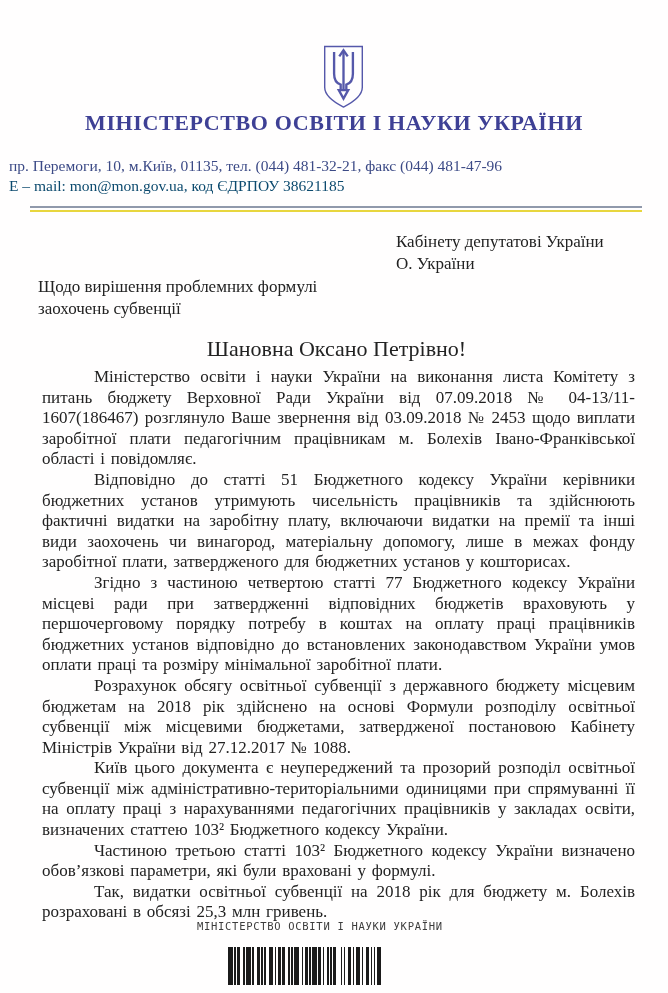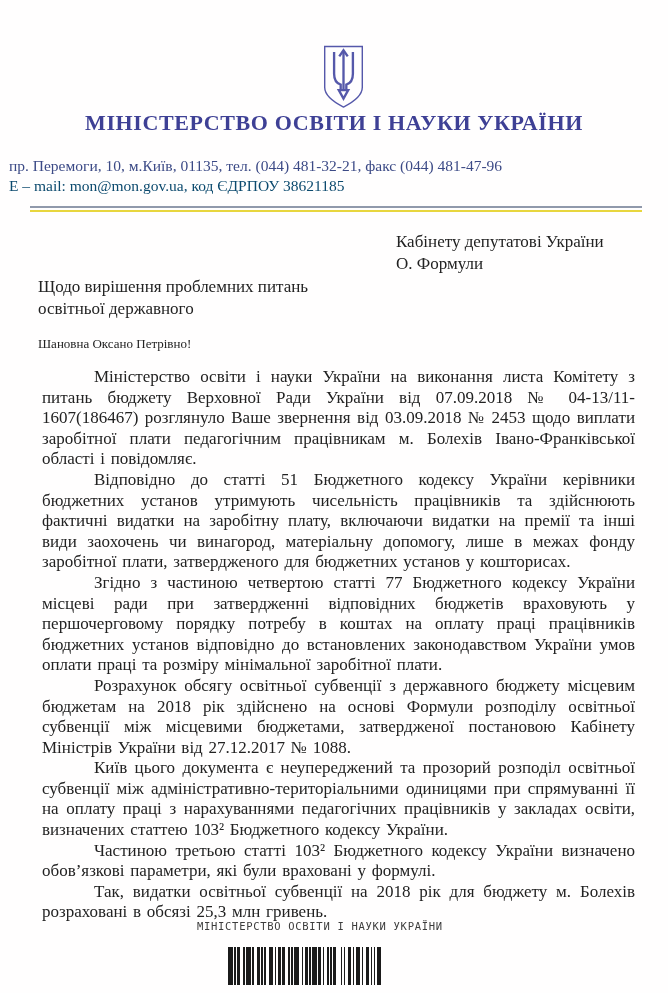--- a/index.html
+++ b/index.html
@@ -15,21 +15,21 @@
     text-align:center; font-size:22px; font-weight:bold; letter-spacing:0.6px;
   }
   .addr { position:absolute; left:0; width:100%; text-align:left; font-size:15.5px;padding-left:9px; }
   .addr-1 { top:157px; }
   .addr-2 { top:177px; }
   .sep { position:absolute; top:206px; left:30px; right:26px; }
   .sep-top { height:2px; margin-bottom:2px; }
   .sep-bot { height:2px; }
   .recipient { position:absolute; left:396px; top:231px; font-size:17px; line-height:21.5px; }
   .subject   { position:absolute; left:38px;  top:276px; font-size:17px; line-height:21.5px; }
-  .salutation{ position:absolute; left:38px;  top:336px; width:597px; font-size:13px; }
+  .salutation{ position:absolute; left:38px;  top:336px; width:597px; text-align:center; font-size:22px; }
   .body-text {
     position:absolute; left:42px; top:367px; width:593px;
     font-size:17px; line-height:20.6px; text-align:justify; word-spacing:1.5px;
   }
   .body-text p { margin:0; text-indent:52px; }
   .stamp {
     position:absolute; left:197px; top:920px;
     font-family:"DejaVu Sans Mono","Liberation Mono",monospace;
     font-size:10.5px; line-height:13px; letter-spacing:0.7px; color:#3c3c3c;
   }
@@ -60,26 +60,26 @@
   <div class="addr addr-1" style="color: rgb(60, 74, 134);">пр. Перемоги, 10, м.Київ, 01135, тел. (044) 481-32-21, факс (044) 481-47-96</div>
   <div class="addr addr-2" style="color: #0c4a6e;">E – mail: mon@mon.gov.ua, код ЄДРПОУ 38621185</div>
 
   <div class="sep">
     <div class="sep-top" style="background: rgb(144, 153, 171);"></div>
     <div class="sep-bot" style="background: rgb(232, 214, 62);"></div>
   </div>
 
   <div class="recipient">
     <div>Кабінету депутатові України</div>
-    <div>О. Формули</div>
+    <div>О. України</div>
   </div>
 
   <div class="subject">
-    <div>Щодо вирішення проблемних питань</div>
-    <div>освітньої державного</div>
+    <div>Щодо вирішення проблемних формулі</div>
+    <div>заохочень субвенції</div>
   </div>
 
   <div class="salutation">Шановна Оксано Петрівно!</div>
 
   <div class="body-text" style="color: rgb(34, 34, 34);">
     <p>Міністерство освіти і науки України на виконання листа Комітету з питань бюджету Верховної Ради України від 07.09.2018 № 04-13/11-1607(186467) розглянуло Ваше звернення від 03.09.2018 № 2453 щодо виплати заробітної плати педагогічним працівникам м. Болехів Івано-Франківської області і повідомляє.</p>
     <p>Відповідно до статті 51 Бюджетного кодексу України керівники бюджетних установ утримують чисельність працівників та здійснюють фактичні видатки на заробітну плату, включаючи видатки на премії та інші види заохочень чи винагород, матеріальну допомогу, лише в межах фонду заробітної плати, затвердженого для бюджетних установ у кошторисах.</p>
     <p>Згідно з частиною четвертою статті 77 Бюджетного кодексу України місцеві ради при затвердженні відповідних бюджетів враховують у першочерговому порядку потребу в коштах на оплату праці працівників бюджетних установ відповідно до встановлених законодавством України умов оплати праці та розміру мінімальної заробітної плати.</p>
     <p>Розрахунок обсягу освітньої субвенції з державного бюджету місцевим бюджетам на 2018 рік здійснено на основі Формули розподілу освітньої субвенції між місцевими бюджетами, затвердженої постановою Кабінету Міністрів України від 27.12.2017 № 1088.</p>
     <p>Київ цього документа є неупереджений та прозорий розподіл освітньої субвенції між адміністративно-територіальними одиницями при спрямуванні її на оплату праці з нарахуваннями педагогічних працівників у закладах освіти, визначених статтею 103² Бюджетного кодексу України.</p>

